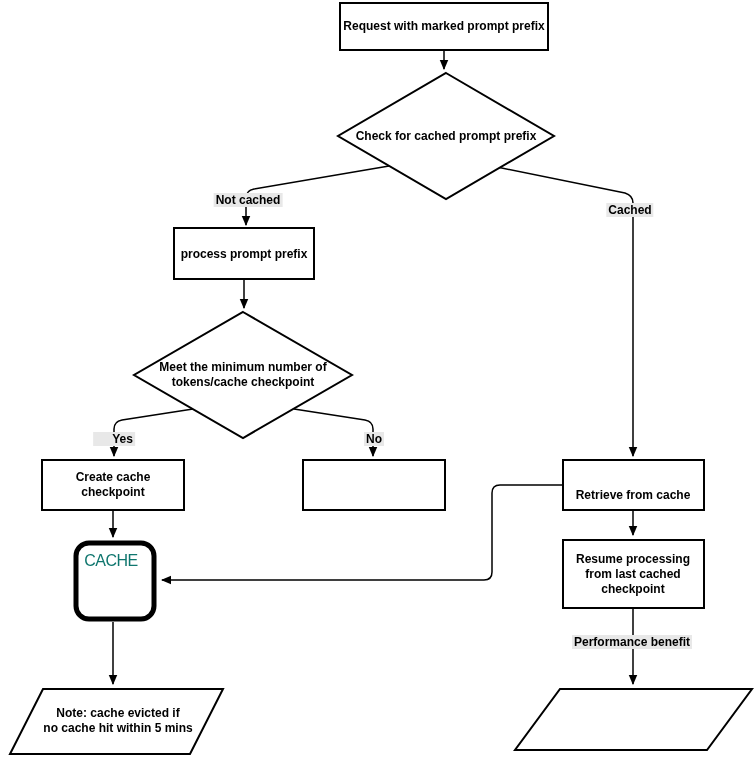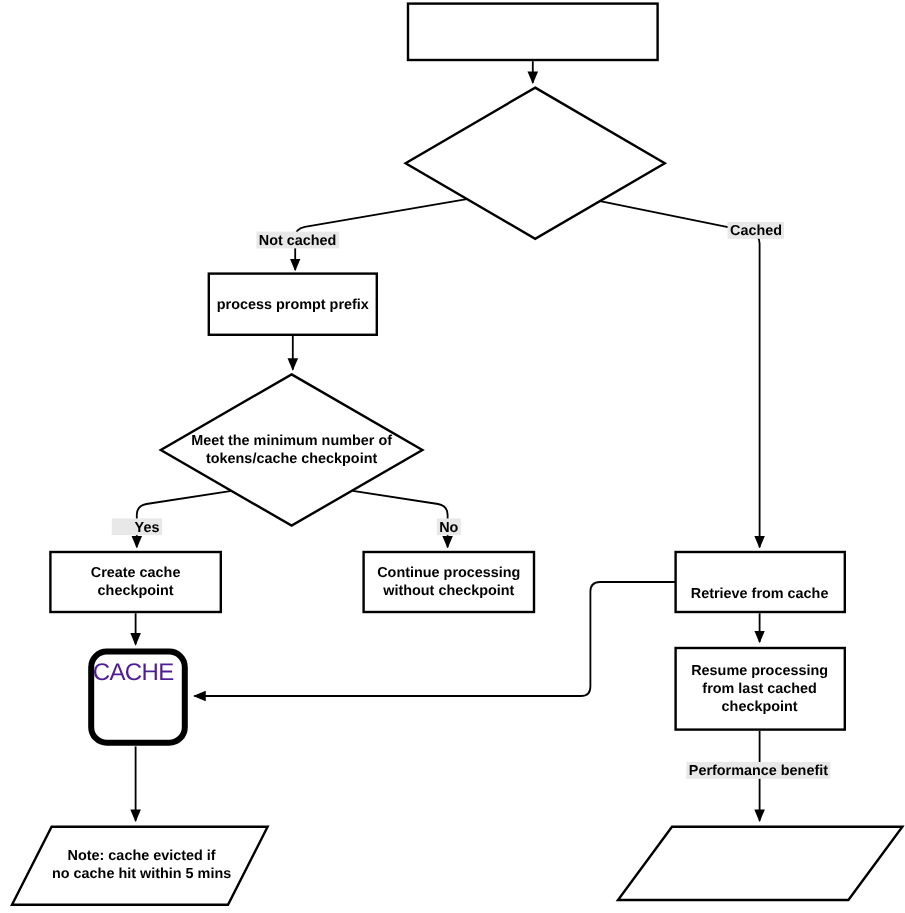--- a/index.html
+++ b/index.html
@@ -32,23 +32,23 @@
     color: #000;
     background: #e8e8e8;
     padding: 0 2px;
     white-space: nowrap;
     pointer-events: none;
   }
   .cache-text {
     position: absolute;
     transform: translate(-50%, -50%);
     font-weight: 400;
-    font-size: 20px;
+    font-size: 16px;
     letter-spacing: -0.5px;
-    color: #4c1d95;
+    color: #0f766e;
     white-space: nowrap;
     pointer-events: none;
   }
 </style>
 </head>
 <body>
 
 <div id="canvas">
 
   <svg id="diagram-svg" width="754" height="761" viewBox="0 0 754 761">
@@ -80,34 +80,34 @@
       <rect x="42" y="460" width="142" height="50"></rect>
       <rect x="303" y="460" width="142" height="50"></rect>
       <rect x="563" y="460" width="141" height="50"></rect>
       <rect x="563" y="540" width="141" height="68"></rect>
       <rect x="76" y="543" width="78" height="76" rx="13" ry="13" stroke-width="5"></rect>
       <polygon points="43,689 223,689 190,754 10,754"></polygon>
       <polygon points="560,689 752,689 707,750 515,750"></polygon>
     </g>
   </svg>
 
+  <div class="node-label" style="left:444px; top:26px;">Request with marked prompt prefix</div>
+  <div class="node-label" style="left:446px; top:136px;">Check for cached prompt prefix</div>
   <div class="node-label" style="left:244px; top:254px;">process prompt prefix</div>
   <div class="node-label" style="left:243px; top:375px;">Meet the minimum number of
 tokens/cache checkpoint</div>
   <div class="node-label" style="left:113px; top:485px;">Create cache
 checkpoint</div>
-  <div class="node-label" style="left:374px; top:485px;">Continue processing
-without checkpoint</div>
   <div class="node-label" style="left:633px; top:485px;margin-top:10px;">Retrieve from cache</div>
   <div class="node-label" style="left:633px; top:574px;">Resume processing
 from last cached
 checkpoint</div>
   <div class="cache-text" style="left:111px; top:561px;">CACHE</div>
   <div class="node-label" style="left:118px; top:721px;">Note: cache evicted if
 no cache hit within 5 mins</div>
 
   <div class="edge-label" style="left:248px; top:200px;">Not cached</div>
-  <div class="edge-label" style="left:630px; top:192px;">Cached</div>
+  <div class="edge-label" style="left:630px; top:210px;">Cached</div>
   <div class="edge-label" style="left:114px; top:439px;padding-left:19px;">Yes</div>
   <div class="edge-label" style="left:374px; top:439px;">No</div>
   <div class="edge-label" style="left:632px; top:642px;">Performance benefit</div>
 
 </div>
 
 </body></html>

